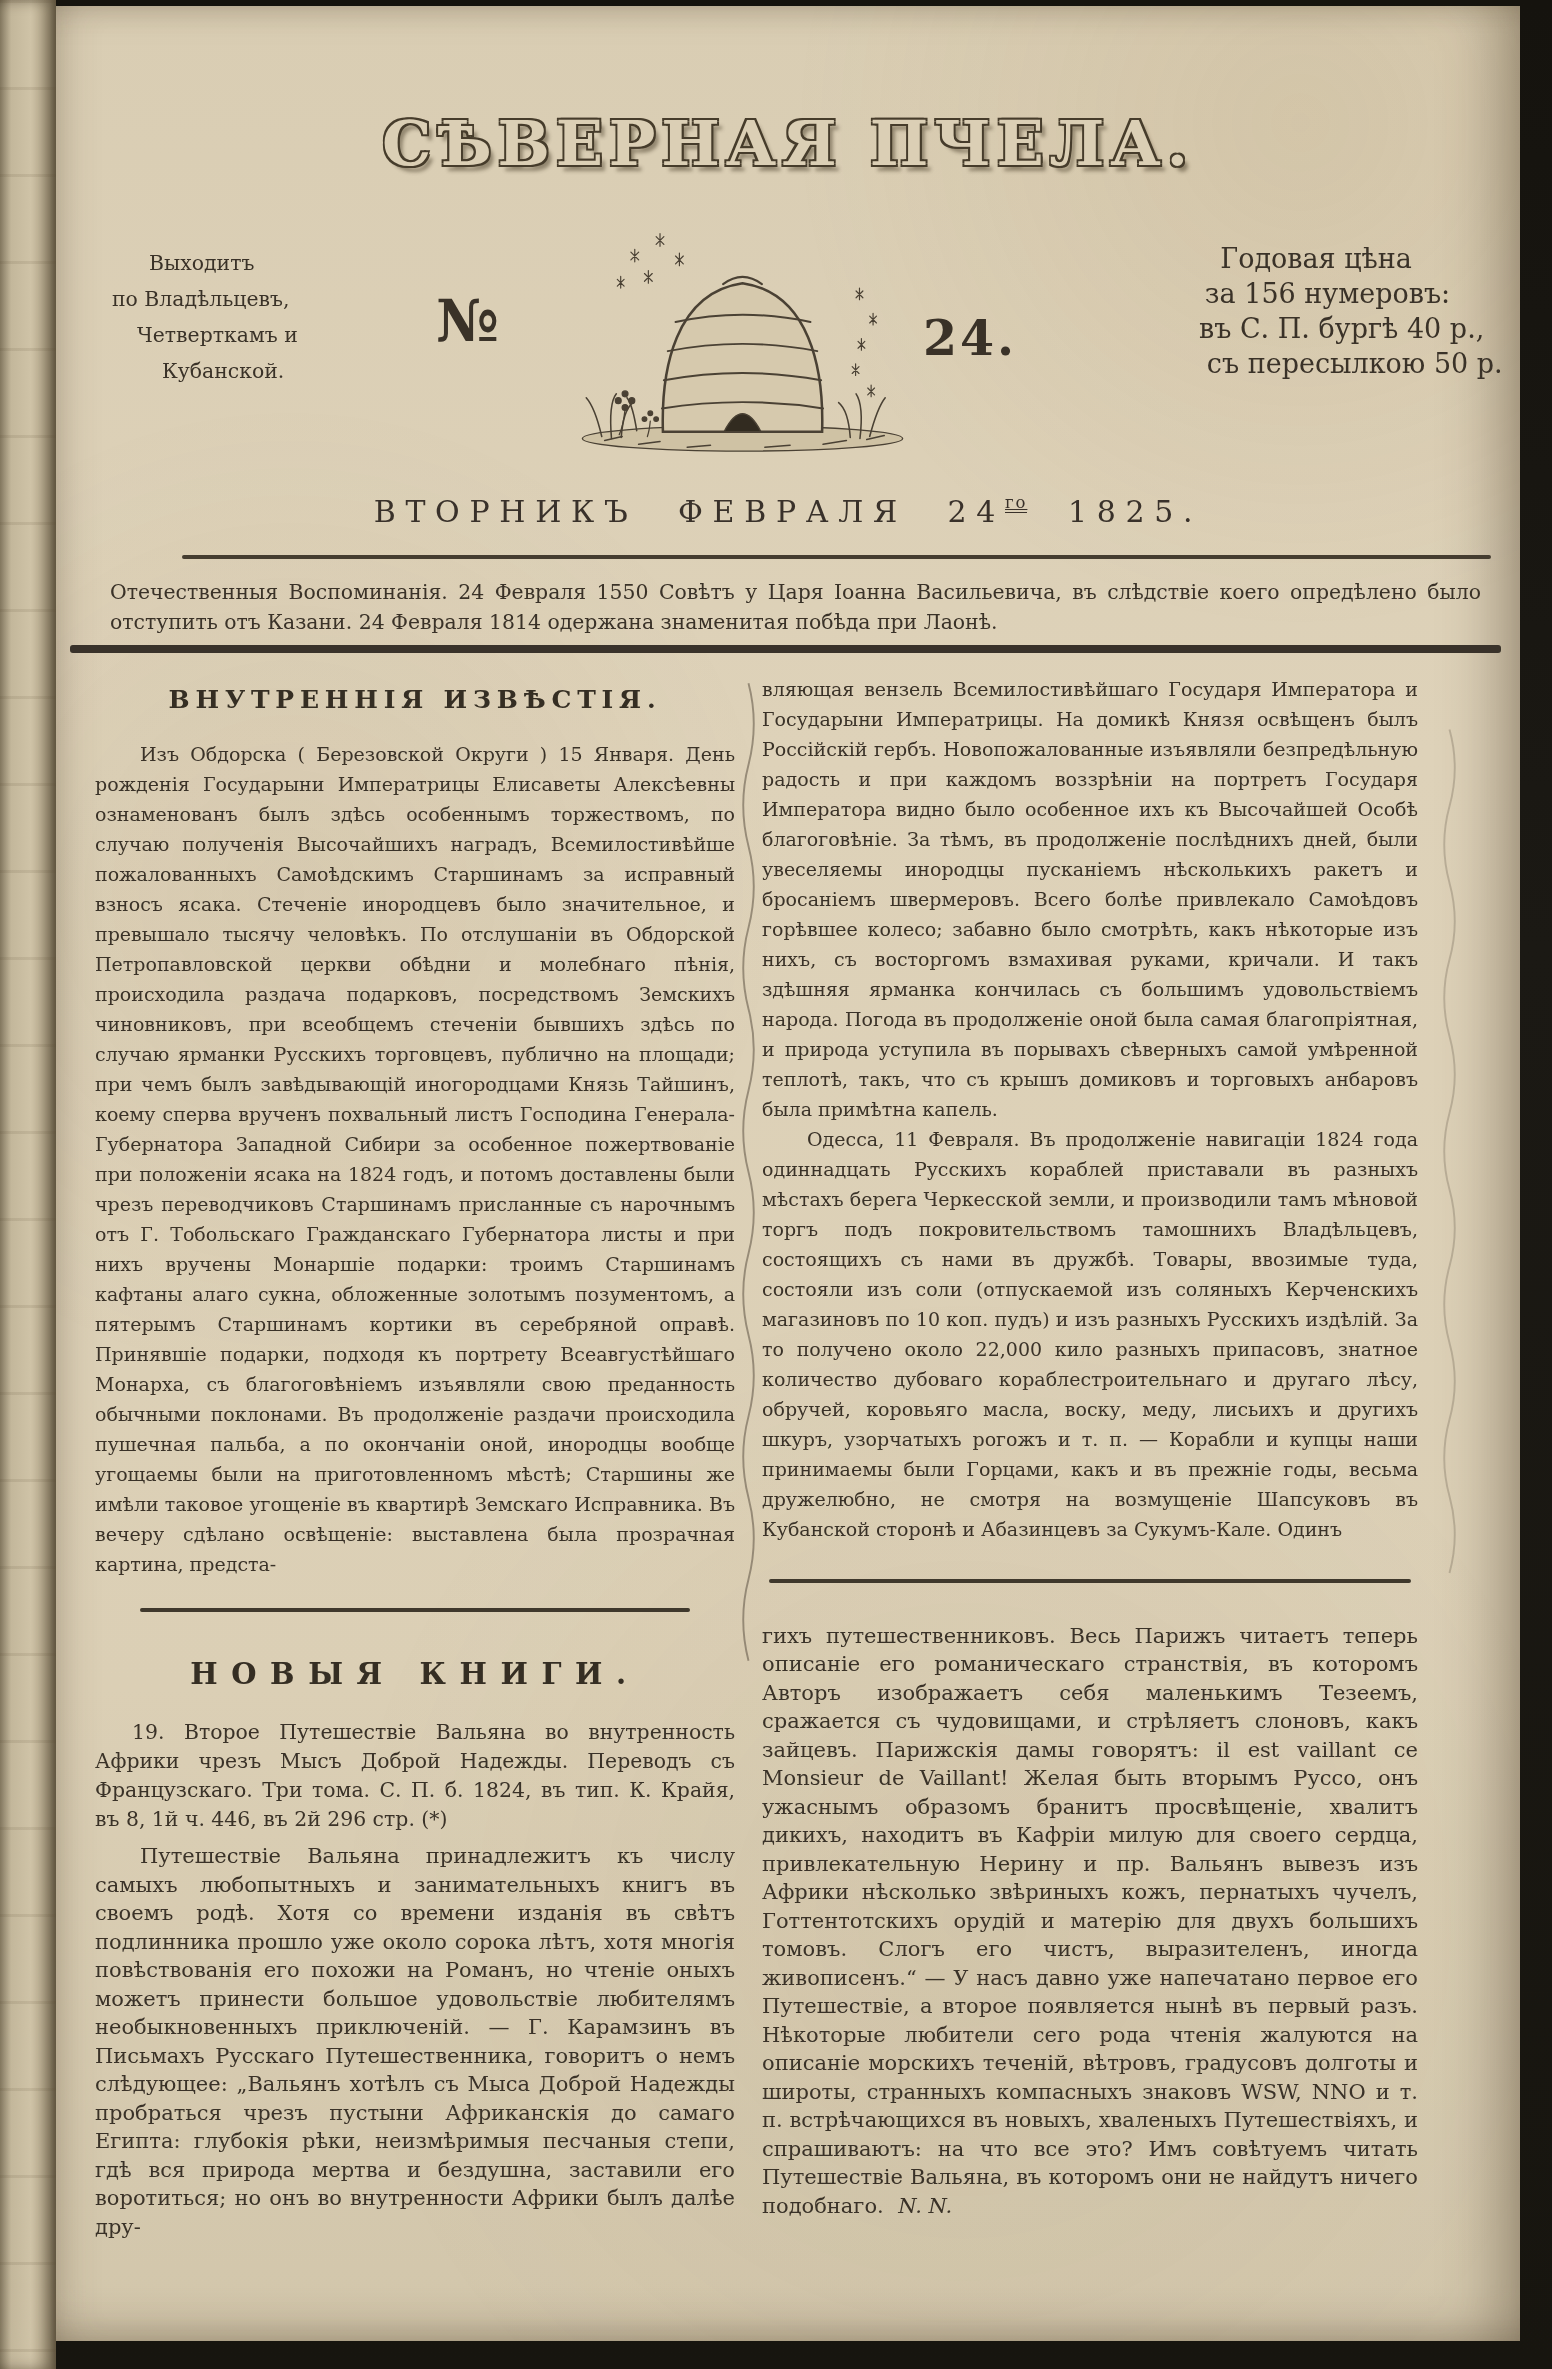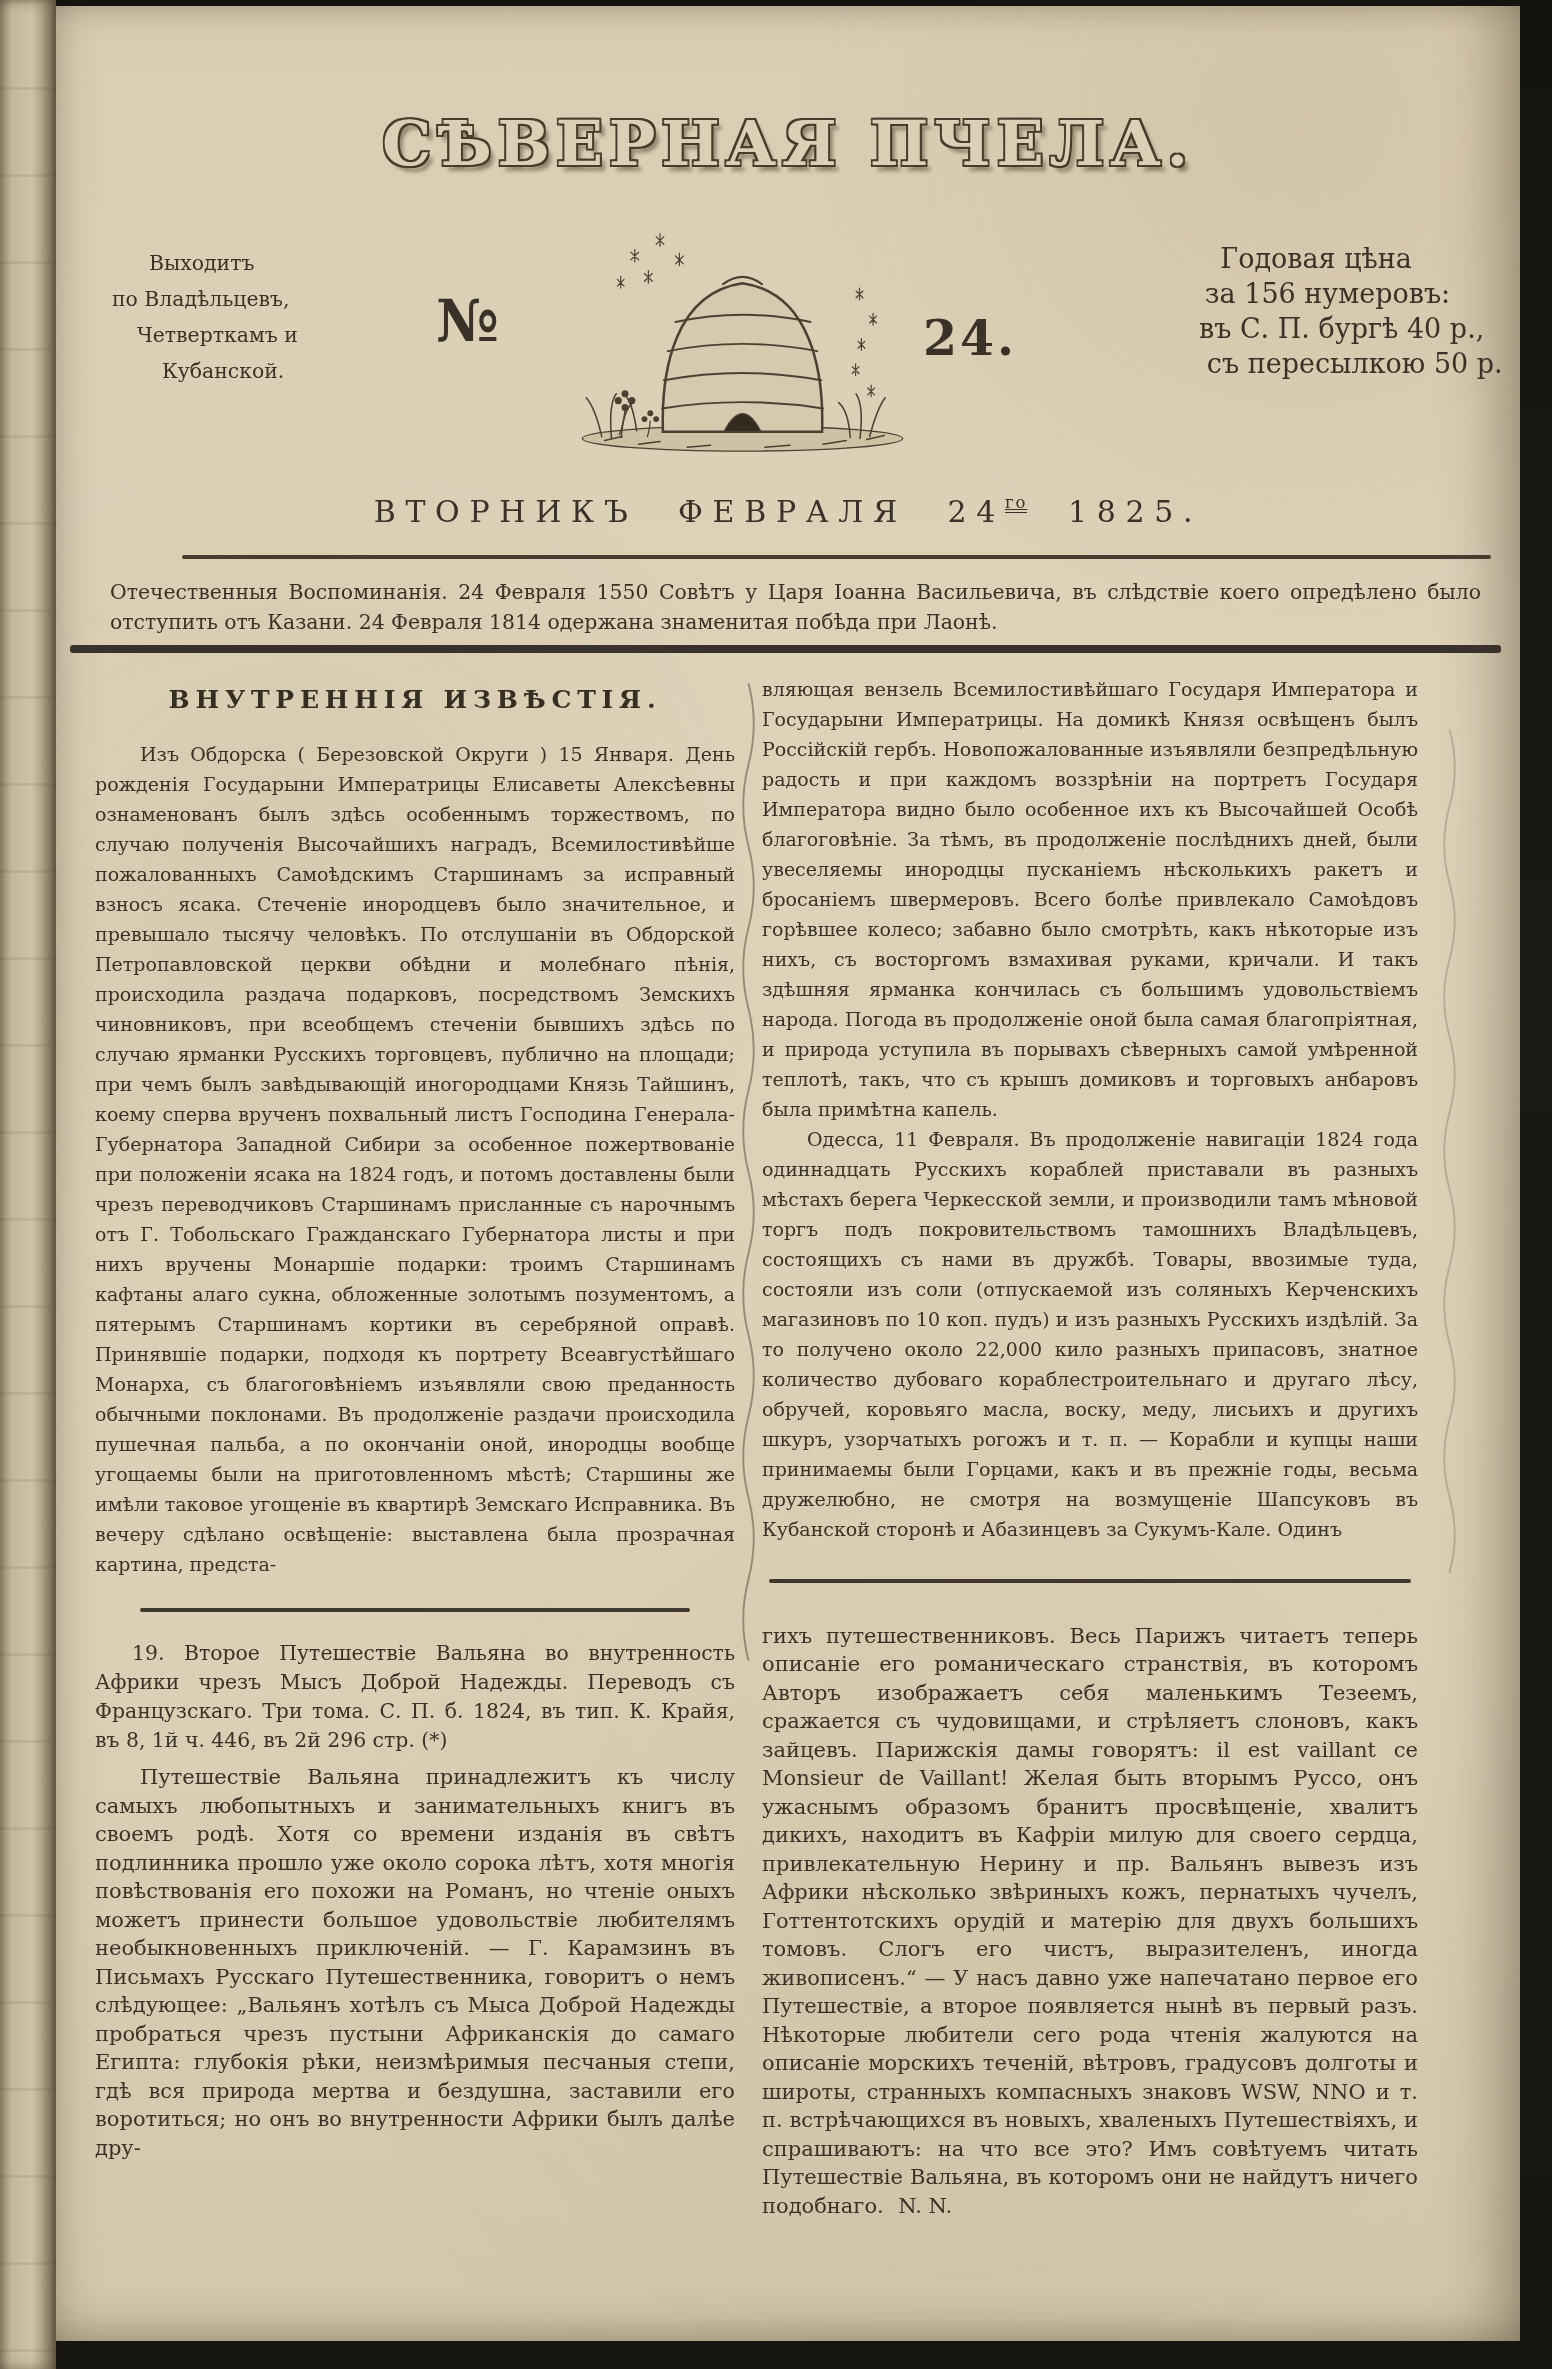--- a/index.html
+++ b/index.html
@@ -53,21 +53,21 @@
   .col h2{margin:11.6px 0 25px;text-align:center;font-size:25px;letter-spacing:5.8px;font-weight:700;color:#352e23;}
   .col h2.books-head{margin:45px 0 0;font-size:29px;letter-spacing:13.6px;}
   p.news{margin:0;font-size:19px;line-height:30px;text-align:justify;}
   p.indent{text-indent:45px;}
   .sec-rule{height:3.9px;background:#3f382c;margin:29px auto 0;width:86%;border-radius:1.9px;}
   .sec-rule.right{width:98%;margin-top:35px;}
   p.books{margin:23px 0 0;font-size:21px;line-height:28.5px;text-align:justify;}
   p.books.entry{margin-top:27px;font-size:20.4px;line-height:29px;text-indent:37px;}
   p.books.review{margin-top:7.8px;text-indent:45px;}
   .col-right p.books{margin-top:39px;}
-  .sig{margin-left:7.8px;}
+  .sig{margin-left:7.8px;font-style:italic;}
   .divider,.right-marks{position:absolute;}
   .divider{left:681px;top:671px;}
   .right-marks{left:1382px;top:718px;}
 </style>
 </head>
 <body>
 
 <div class="page-edge"></div>
 
 <div class="paper">
@@ -144,20 +144,21 @@
     <path d="M12,0 q11,42 0,85 q-11,42 0,85 q11,42 0,85 q-11,42 0,85 q11,42 0,85 q-11,42 0,85 q11,42 0,85 q-11,42 0,85 q11,42 0,85 q-11,42 0,85 q11,42 0,85 q-11,42 0,85" fill="none" stroke="#5d5244" stroke-width="2" opacity="0.55"></path>
   </svg>
   <svg class="right-marks" width="23" height="912" viewBox="0 0 24 940">
     <path d="M12,0 q11,40 0,80 q-11,40 0,80 q11,40 0,80 q-11,40 0,80 q11,40 0,80 q-11,40 0,80 q11,40 0,80 q-11,40 0,80 q11,40 0,80 q-11,40 0,80 q11,40 0,80" fill="none" stroke="#5d5244" stroke-width="2" opacity="0.28"></path>
   </svg>
 
   <section class="col col-left">
     <h2>ВНУТРЕННІЯ ИЗВѢСТІЯ.</h2>
     <p class="news indent"><span class="it">Изъ Обдорска ( Березовской Округи ) 15 Января.</span> <span>День рожденія Государыни Императрицы Елисаветы Алексѣевны ознаменованъ былъ здѣсь особеннымъ торжествомъ, по случаю полученія Высочайшихъ наградъ, Всемилостивѣйше пожалованныхъ Самоѣдскимъ Старшинамъ за исправный взносъ ясака. Стеченіе инородцевъ было значительное, и превышало тысячу человѣкъ. По отслушаніи въ Обдорской Петропавловской церкви обѣдни и молебнаго пѣнія, происходила раздача подарковъ, посредствомъ Земскихъ чиновниковъ, при всеобщемъ стеченіи бывшихъ здѣсь по случаю ярманки Русскихъ торговцевъ, публично на площади; при чемъ былъ завѣдывающій иногородцами Князь Тайшинъ, коему сперва врученъ похвальный листъ Господина Генерала-Губернатора Западной Сибири за особенное пожертвованіе при положеніи ясака на 1824 годъ, и потомъ доставлены были чрезъ переводчиковъ Старшинамъ присланные съ нарочнымъ отъ Г. Тобольскаго Гражданскаго Губернатора листы и при нихъ вручены Монаршіе подарки: троимъ Старшинамъ кафтаны алаго сукна, обложенные золотымъ позументомъ, а пятерымъ Старшинамъ кортики въ серебряной оправѣ. Принявшіе подарки, подходя къ портрету Всеавгустѣйшаго Монарха, съ благоговѣніемъ изъявляли свою преданность обычными поклонами. Въ продолженіе раздачи происходила пушечная пальба, а по окончаніи оной, инородцы вообще угощаемы были на приготовленномъ мѣстѣ; Старшины же имѣли таковое угощеніе въ квартирѣ Земскаго Исправника. Въ вечеру сдѣлано освѣщеніе: выставлена была прозрачная картина, предста-</span></p>
     <div class="sec-rule"></div>
+    <h2 class="books-head">НОВЫЯ КНИГИ.</h2>
     <p class="books entry"><span>19.</span> <span class="it">Второе Путешествіе Вальяна во внутренность Африки чрезъ Мысъ Доброй Надежды. Переводъ съ Французскаго.</span> <span>Три тома. С. П. б. 1824, въ тип. К. Крайя, въ 8, 1й ч. 446, въ 2й 296 стр. (*)</span></p>
     <p class="books review">Путешествіе Вальяна принадлежитъ къ числу самыхъ любопытныхъ и занимательныхъ книгъ въ своемъ родѣ. Хотя со времени изданія въ свѣтъ подлинника прошло уже около сорока лѣтъ, хотя многія повѣствованія его похожи на Романъ, но чтеніе оныхъ можетъ принести большое удовольствіе любителямъ необыкновенныхъ приключеній. — Г. Карамзинъ въ Письмахъ Русскаго Путешественника, говоритъ о немъ слѣдующее: „Вальянъ хотѣлъ съ Мыса Доброй Надежды пробраться чрезъ пустыни Африканскія до самаго Египта: глубокія рѣки, неизмѣримыя песчаныя степи, гдѣ вся природа мертва и бездушна, заставили его воротиться; но онъ во внутренности Африки былъ далѣе дру-</p>
 
   </section>
 
   <section class="col col-right">
     <p class="news">вляющая вензель Всемилостивѣйшаго Государя Императора и Государыни Императрицы. На домикѣ Князя освѣщенъ былъ Россійскій гербъ. Новопожалованные изъявляли безпредѣльную радость и при каждомъ воззрѣніи на портретъ Государя Императора видно было особенное ихъ къ Высочайшей Особѣ благоговѣніе. За тѣмъ, въ продолженіе послѣднихъ дней, были увеселяемы инородцы пусканіемъ нѣсколькихъ ракетъ и бросаніемъ швермеровъ. Всего болѣе привлекало Самоѣдовъ горѣвшее колесо; забавно было смотрѣть, какъ нѣкоторые изъ нихъ, съ восторгомъ взмахивая руками, кричали. И такъ здѣшняя ярманка кончилась съ большимъ удовольствіемъ народа. Погода въ продолженіе оной была самая благопріятная, и природа уступила въ порывахъ сѣверныхъ самой умѣренной теплотѣ, такъ, что съ крышъ домиковъ и торговыхъ анбаровъ была примѣтна капель.</p>
     <p class="news indent"><span class="it">Одесса, 11 Февраля.</span> <span>Въ продолженіе навигаціи 1824 года одиннадцать Русскихъ кораблей приставали въ разныхъ мѣстахъ берега Черкесской земли, и производили тамъ мѣновой торгъ подъ покровительствомъ тамошнихъ Владѣльцевъ, состоящихъ съ нами въ дружбѣ. Товары, ввозимые туда, состояли изъ соли (отпускаемой изъ соляныхъ Керченскихъ магазиновъ по 10 коп. пудъ) и изъ разныхъ Русскихъ издѣлій. За то получено около 22,000 кило разныхъ припасовъ, знатное количество дубоваго кораблестроительнаго и другаго лѣсу, обручей, коровьяго масла, воску, меду, лисьихъ и другихъ шкуръ, узорчатыхъ рогожъ и т. п. — Корабли и купцы наши принимаемы были Горцами, какъ и въ прежніе годы, весьма дружелюбно, не смотря на возмущеніе Шапсуковъ въ Кубанской сторонѣ и Абазинцевъ за Сукумъ-Кале. Одинъ</span></p>
     <div class="sec-rule right"></div>
     <p class="books"><span>гихъ путешественниковъ. Весь Парижъ читаетъ теперь описаніе его романическаго странствія, въ которомъ Авторъ изображаетъ себя маленькимъ Тезеемъ, сражается съ чудовищами, и стрѣляетъ слоновъ, какъ зайцевъ. Парижскія дамы говорятъ: il est vaillant ce Monsieur de Vaillant! Желая быть вторымъ Руссо, онъ ужаснымъ образомъ бранитъ просвѣщеніе, хвалитъ дикихъ, находитъ въ Кафріи милую для своего сердца, привлекательную Нерину и пр. Вальянъ вывезъ изъ Африки нѣсколько звѣриныхъ кожъ, пернатыхъ чучелъ, Готтентотскихъ орудій и матерію для двухъ большихъ томовъ. Слогъ его чистъ, выразителенъ, иногда живописенъ.“ — У насъ давно уже напечатано первое его Путешествіе, а второе появляется нынѣ въ первый разъ. Нѣкоторые любители сего рода чтенія жалуются на описаніе морскихъ теченій, вѣтровъ, градусовъ долготы и широты, странныхъ компасныхъ знаковъ WSW, NNO и т. п. встрѣчающихся въ новыхъ, хваленыхъ Путешествіяхъ, и спрашиваютъ: на что все это? Имъ совѣтуемъ читать Путешествіе Вальяна, въ которомъ они не найдутъ ничего подобнаго.</span> <span class="sig">N. N.</span></p>

